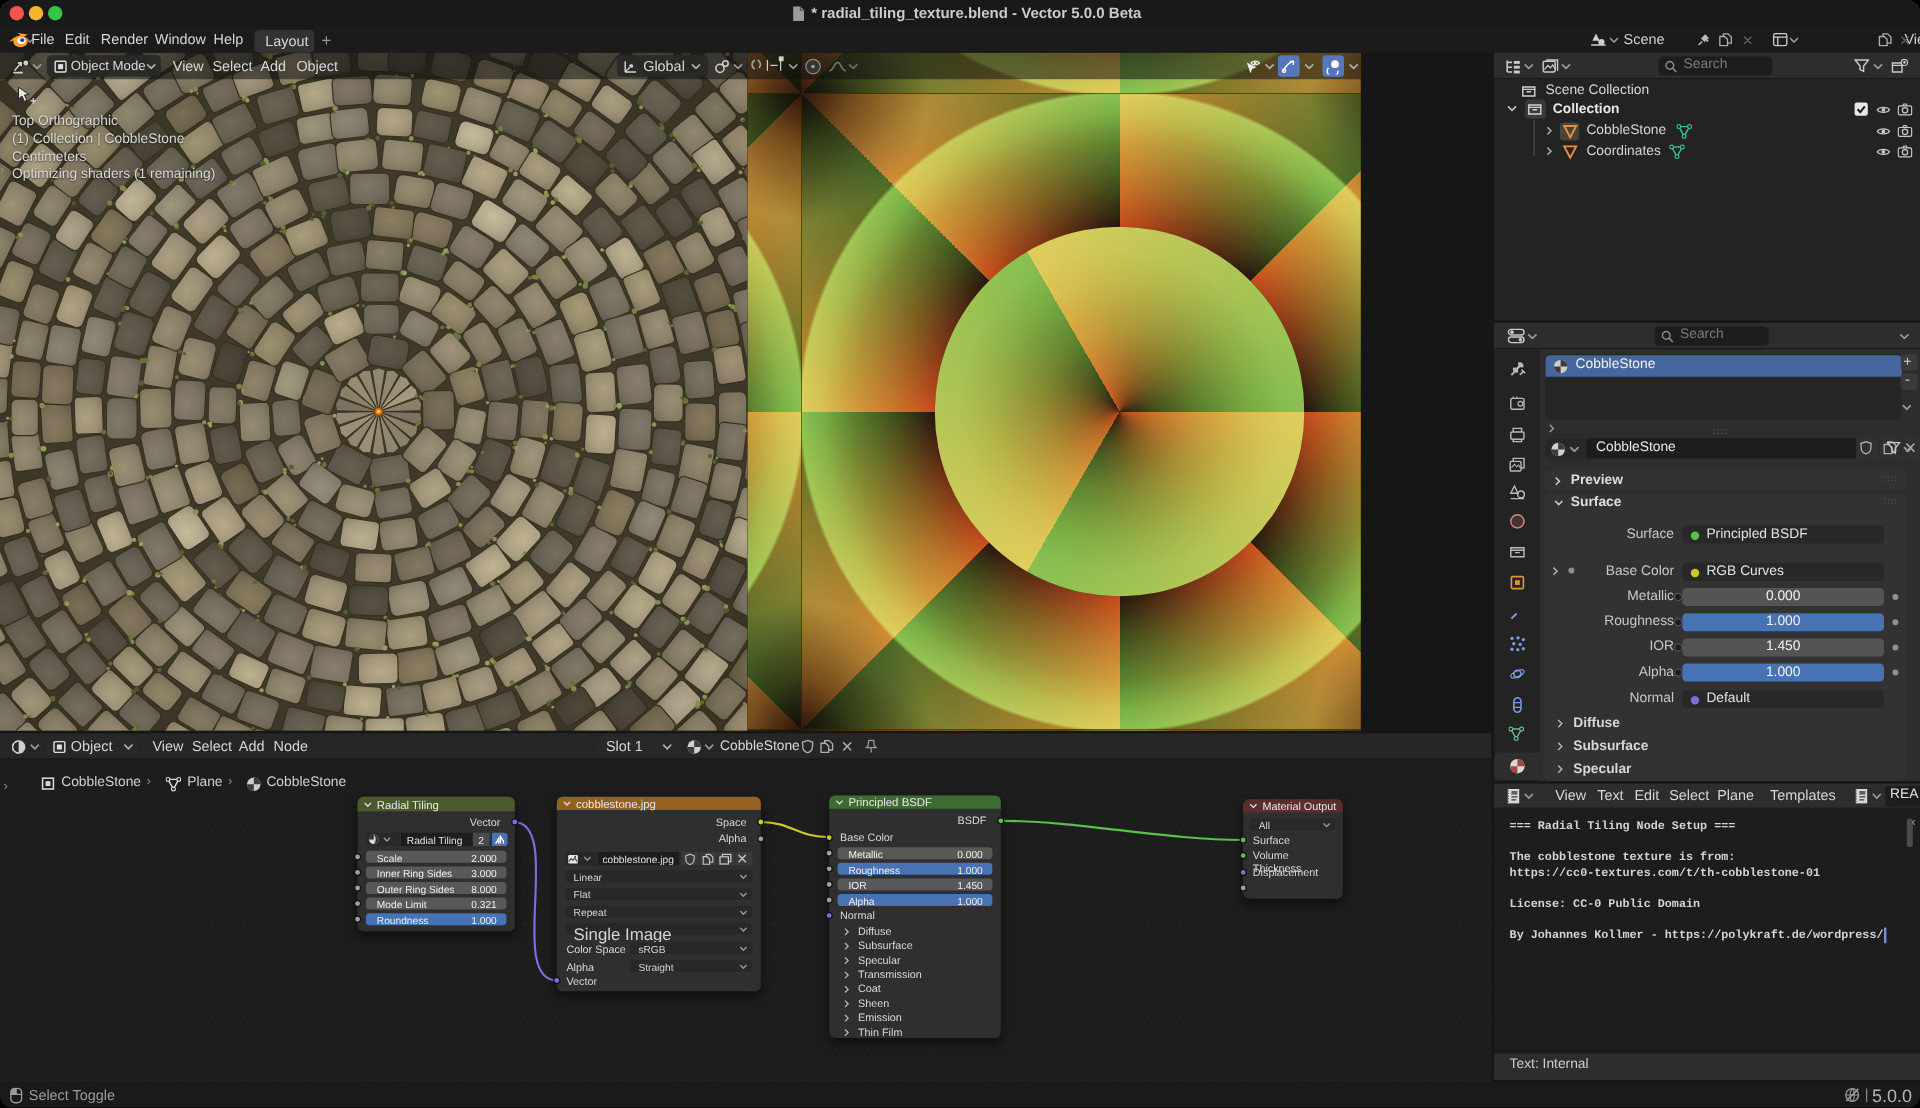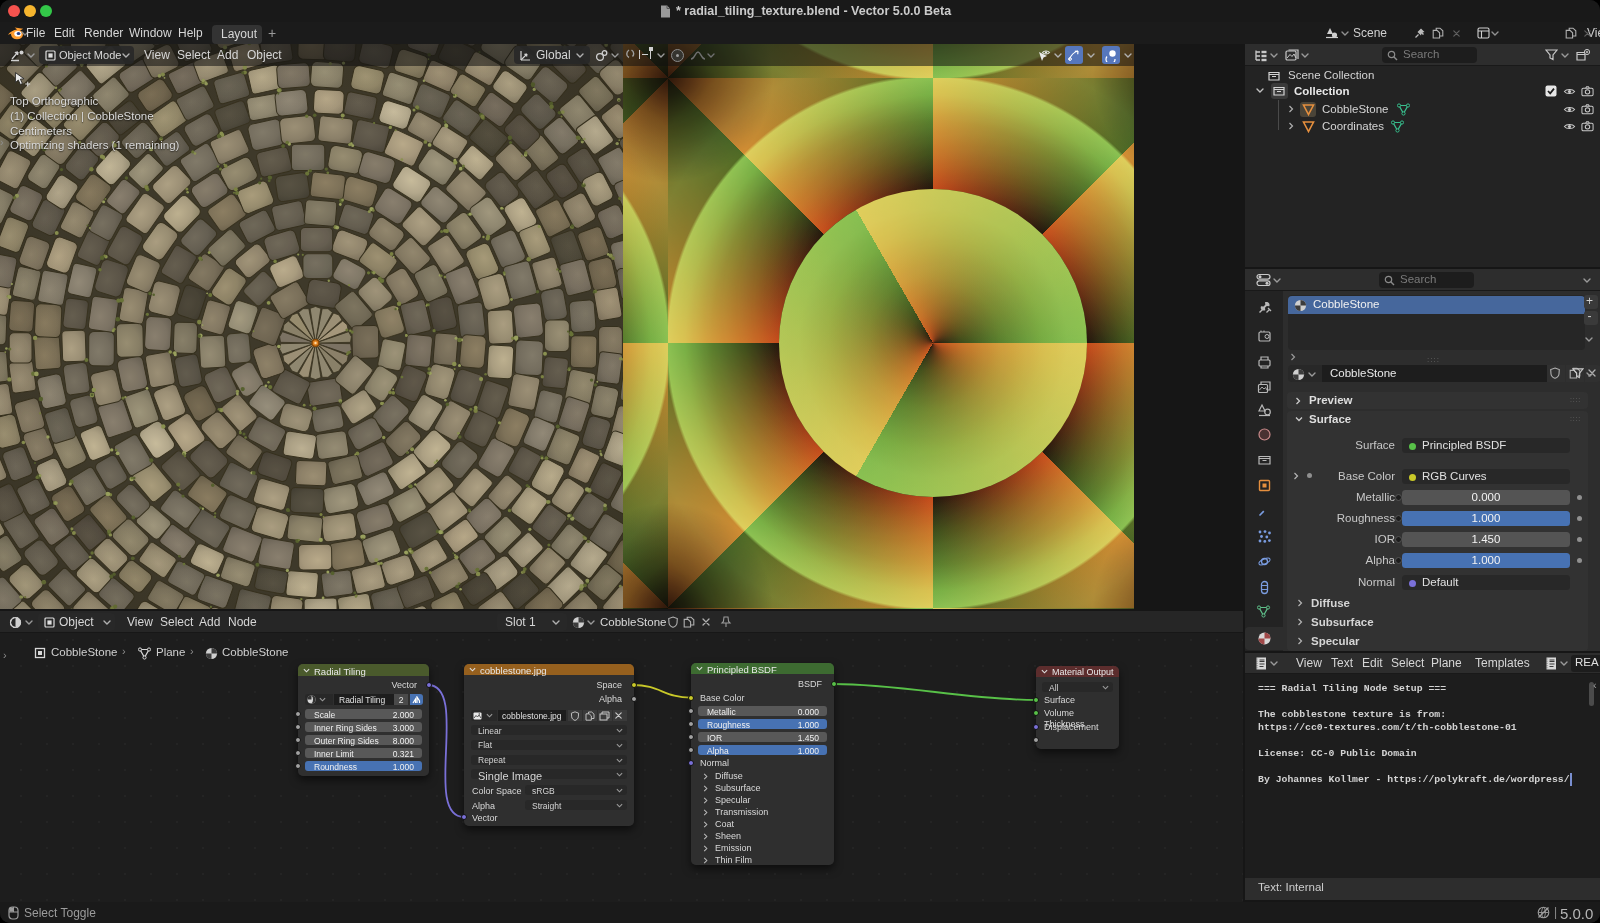--- a/index.html
+++ b/index.html
@@ -1819,21 +1819,21 @@
 <div class="abs" style="left:295px;top:100px;width:6px;height:6px;border-radius:50%;background:#a1a1a1;border:1px solid #101010"></div>
 <div class="abs" style="left:305px;top:111px;width:117px;height:10px;background:#585858;border-radius:3px"></div>
       <div class="abs" style="left:314px;top:111.5px;font-size:8.5px;color:#f0f0f0;white-space:nowrap">Inner Ring Sides</div>
       <div class="abs" style="left:305px;top:111.5px;width:109px;font-size:8.5px;color:#f0f0f0;text-align:right">3.000</div>
 <div class="abs" style="left:295px;top:113px;width:6px;height:6px;border-radius:50%;background:#a1a1a1;border:1px solid #101010"></div>
 <div class="abs" style="left:305px;top:124px;width:117px;height:10px;background:#585858;border-radius:3px"></div>
       <div class="abs" style="left:314px;top:124.5px;font-size:8.5px;color:#f0f0f0;white-space:nowrap">Outer Ring Sides</div>
       <div class="abs" style="left:305px;top:124.5px;width:109px;font-size:8.5px;color:#f0f0f0;text-align:right">8.000</div>
 <div class="abs" style="left:295px;top:126px;width:6px;height:6px;border-radius:50%;background:#a1a1a1;border:1px solid #101010"></div>
 <div class="abs" style="left:305px;top:137px;width:117px;height:10px;background:#585858;border-radius:3px"></div>
-      <div class="abs" style="left:314px;top:137.5px;font-size:8.5px;color:#f0f0f0;white-space:nowrap">Inner Limit</div>
+      <div class="abs" style="left:314px;top:137.5px;font-size:8.5px;color:#f0f0f0;white-space:nowrap">Mode Limit</div>
       <div class="abs" style="left:305px;top:137.5px;width:109px;font-size:8.5px;color:#f0f0f0;text-align:right">0.321</div>
 <div class="abs" style="left:295px;top:139px;width:6px;height:6px;border-radius:50%;background:#a1a1a1;border:1px solid #101010"></div>
 <div class="abs" style="left:305px;top:150px;width:117px;height:10px;background:#4772b3;border-radius:3px"></div>
       <div class="abs" style="left:314px;top:150.5px;font-size:8.5px;color:#f0f0f0;white-space:nowrap">Roundness</div>
       <div class="abs" style="left:305px;top:150.5px;width:109px;font-size:8.5px;color:#f0f0f0;text-align:right">1.000</div>
 <div class="abs" style="left:295px;top:152px;width:6px;height:6px;border-radius:50%;background:#a1a1a1;border:1px solid #101010"></div>
 <div class="abs" style="left:464px;top:52.5px;width:170px;height:162px;background:rgba(48,48,48,.97);border-radius:5px;box-shadow:0 4px 9px rgba(0,0,0,.55)"></div>
       <div class="abs" style="left:464px;top:52.5px;width:170px;height:11.5px;background:#96601e;border-radius:5px 5px 0 0"></div>
       <svg class="abs" style="left:469px;top:56.0px" width="7" height="5" viewBox="0 0 8 5">
         <path d="M1 1 L4 4 L7 1" stroke="#ddd" stroke-width="1.3" fill="none"></path>
@@ -1881,21 +1881,21 @@
       <div class="abs" style="left:478px;top:129.3px;font-size:8.5px;color:#d5d5d5;white-space:nowrap">Flat</div>
       <svg class="abs" style="left:616px;top:131.8px" width="7" height="5" viewBox="0 0 8 5">
         <path d="M1 1 L4 4 L7 1" stroke="#999" stroke-width="1.3" fill="none"></path>
       </svg>
 <div class="abs" style="left:471px;top:143.6px;width:156px;height:10px;background:#282828;border-radius:3px"></div>
       <div class="abs" style="left:478px;top:144.1px;font-size:8.5px;color:#d5d5d5;white-space:nowrap">Repeat</div>
       <svg class="abs" style="left:616px;top:146.6px" width="7" height="5" viewBox="0 0 8 5">
         <path d="M1 1 L4 4 L7 1" stroke="#999" stroke-width="1.3" fill="none"></path>
       </svg>
 <div class="abs" style="left:471px;top:158.4px;width:156px;height:10px;background:#282828;border-radius:3px"></div>
-      <div class="abs" style="left:478px;top:158.9px;font-size:11px;color:#d5d5d5;white-space:nowrap">Single Image</div>
+      <div class="abs" style="left:478px;top:158.9px;font-size:14px;color:#d5d5d5;white-space:nowrap">Single Image</div>
       <svg class="abs" style="left:616px;top:161.4px" width="7" height="5" viewBox="0 0 8 5">
         <path d="M1 1 L4 4 L7 1" stroke="#999" stroke-width="1.3" fill="none"></path>
       </svg>
 <div class="abs" style="left:472px;top:174.5px;font-size:9px;color:#d9d9d9;white-space:nowrap">Color Space</div>
 <div class="abs" style="left:525px;top:174px;width:102px;height:10px;background:#282828;border-radius:3px"></div>
       <div class="abs" style="left:532px;top:174.5px;font-size:8.5px;color:#d5d5d5;white-space:nowrap">sRGB</div>
       <svg class="abs" style="left:616px;top:177px" width="7" height="5" viewBox="0 0 8 5">
         <path d="M1 1 L4 4 L7 1" stroke="#999" stroke-width="1.3" fill="none"></path>
       </svg>
 <div class="abs" style="left:472px;top:189.5px;font-size:9px;color:#d9d9d9;white-space:nowrap">Alpha</div>

